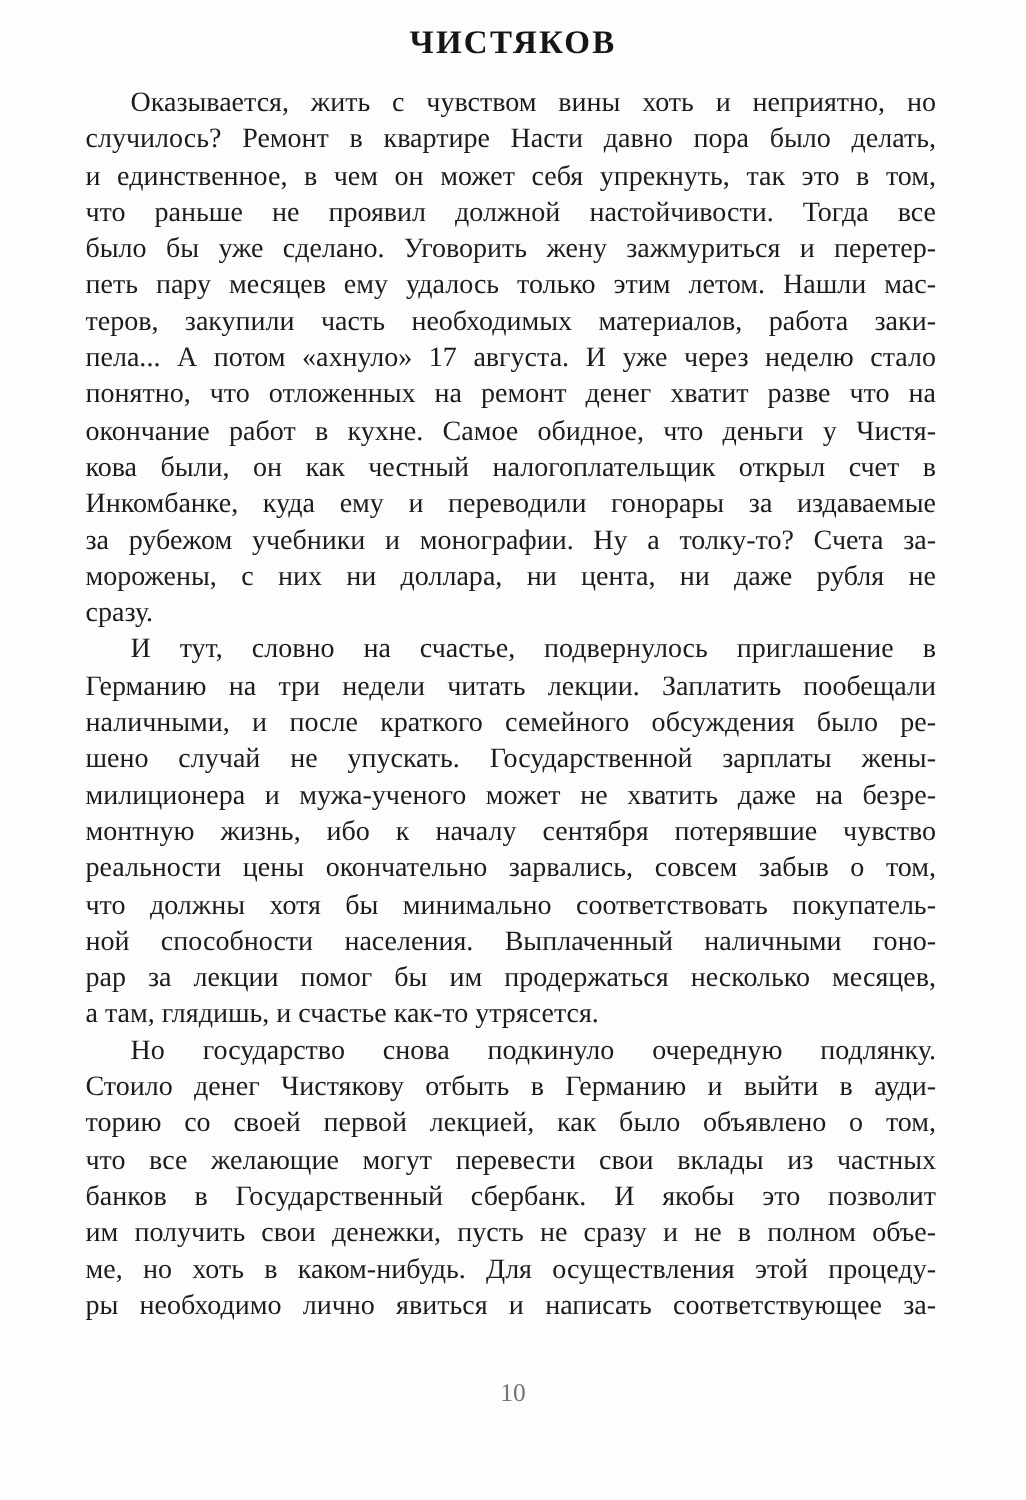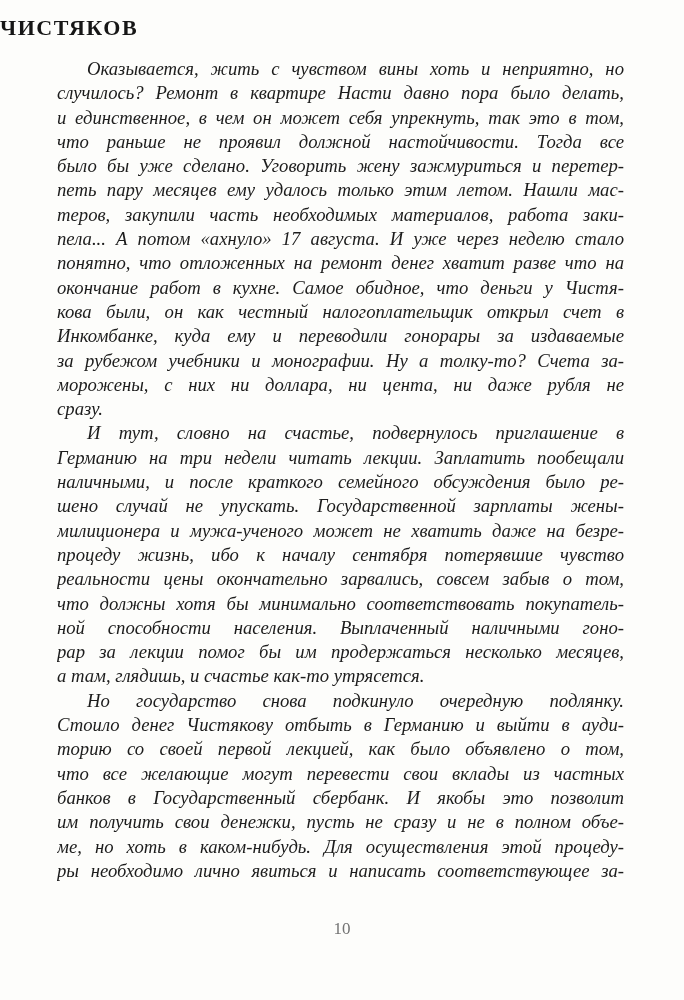--- a/index.html
+++ b/index.html
@@ -13,42 +13,41 @@
     width: 684px; height: 1000px;
     background: #fdfdfb;
     color: #1c1c1c;
     overflow: hidden;
   }
   .title {
     position: absolute;
     top: 15px; left: 0;
     width: 684px;
     margin: 0;
-    text-align: left;
+    text-align: center;
     font-size: 22px;
     font-weight: bold;
     letter-spacing: 1.5px;
     color: #161616;
   }
   .text-block {
     position: absolute;
     top: 57px;
     left: 57px;
     width: 567px;
   }
   .paragraph { margin: 0; padding: 0; }
   .line {
     height: 24.3px;
     line-height: 24.3px;
     font-size: 18.7px;
     text-align: justify;
     text-align-last: justify;
     overflow: hidden;
     white-space: normal;
-    font-style: italic;
   }
   .line.first { text-indent: 30px; }
   .line.last  { text-align-last: left; }
   .page-number {
     position: absolute;
     top: 919px; left: 0;
     width: 684px;
     text-align: center;
     font-size: 17px;
     color: #737373;
@@ -77,21 +76,21 @@
         <div class="line">за рубежом учебники и монографии. Ну а толку-то? Счета за-</div>
         <div class="line">морожены, с них ни доллара, ни цента, ни даже рубля не</div>
         <div class="line last">сразу.</div>
       </div>
       <div class="paragraph">
         <div class="line first">И тут, словно на счастье, подвернулось приглашение в</div>
         <div class="line">Германию на три недели читать лекции. Заплатить пообещали</div>
         <div class="line">наличными, и после краткого семейного обсуждения было ре-</div>
         <div class="line">шено случай не упускать. Государственной зарплаты жены-</div>
         <div class="line">милиционера и мужа-ученого может не хватить даже на безре-</div>
-        <div class="line">процеду жизнь, ибо к началу сентября потерявшие чувство</div>
+        <div class="line">монтную жизнь, ибо к началу сентября потерявшие чувство</div>
         <div class="line">реальности цены окончательно зарвались, совсем забыв о том,</div>
         <div class="line">что должны хотя бы минимально соответствовать покупатель-</div>
         <div class="line">ной способности населения. Выплаченный наличными гоно-</div>
         <div class="line">рар за лекции помог бы им продержаться несколько месяцев,</div>
         <div class="line last">а там, глядишь, и счастье как-то утрясется.</div>
       </div>
       <div class="paragraph">
         <div class="line first">Но государство снова подкинуло очередную подлянку.</div>
         <div class="line">Стоило денег Чистякову отбыть в Германию и выйти в ауди-</div>
         <div class="line">торию со своей первой лекцией, как было объявлено о том,</div>

